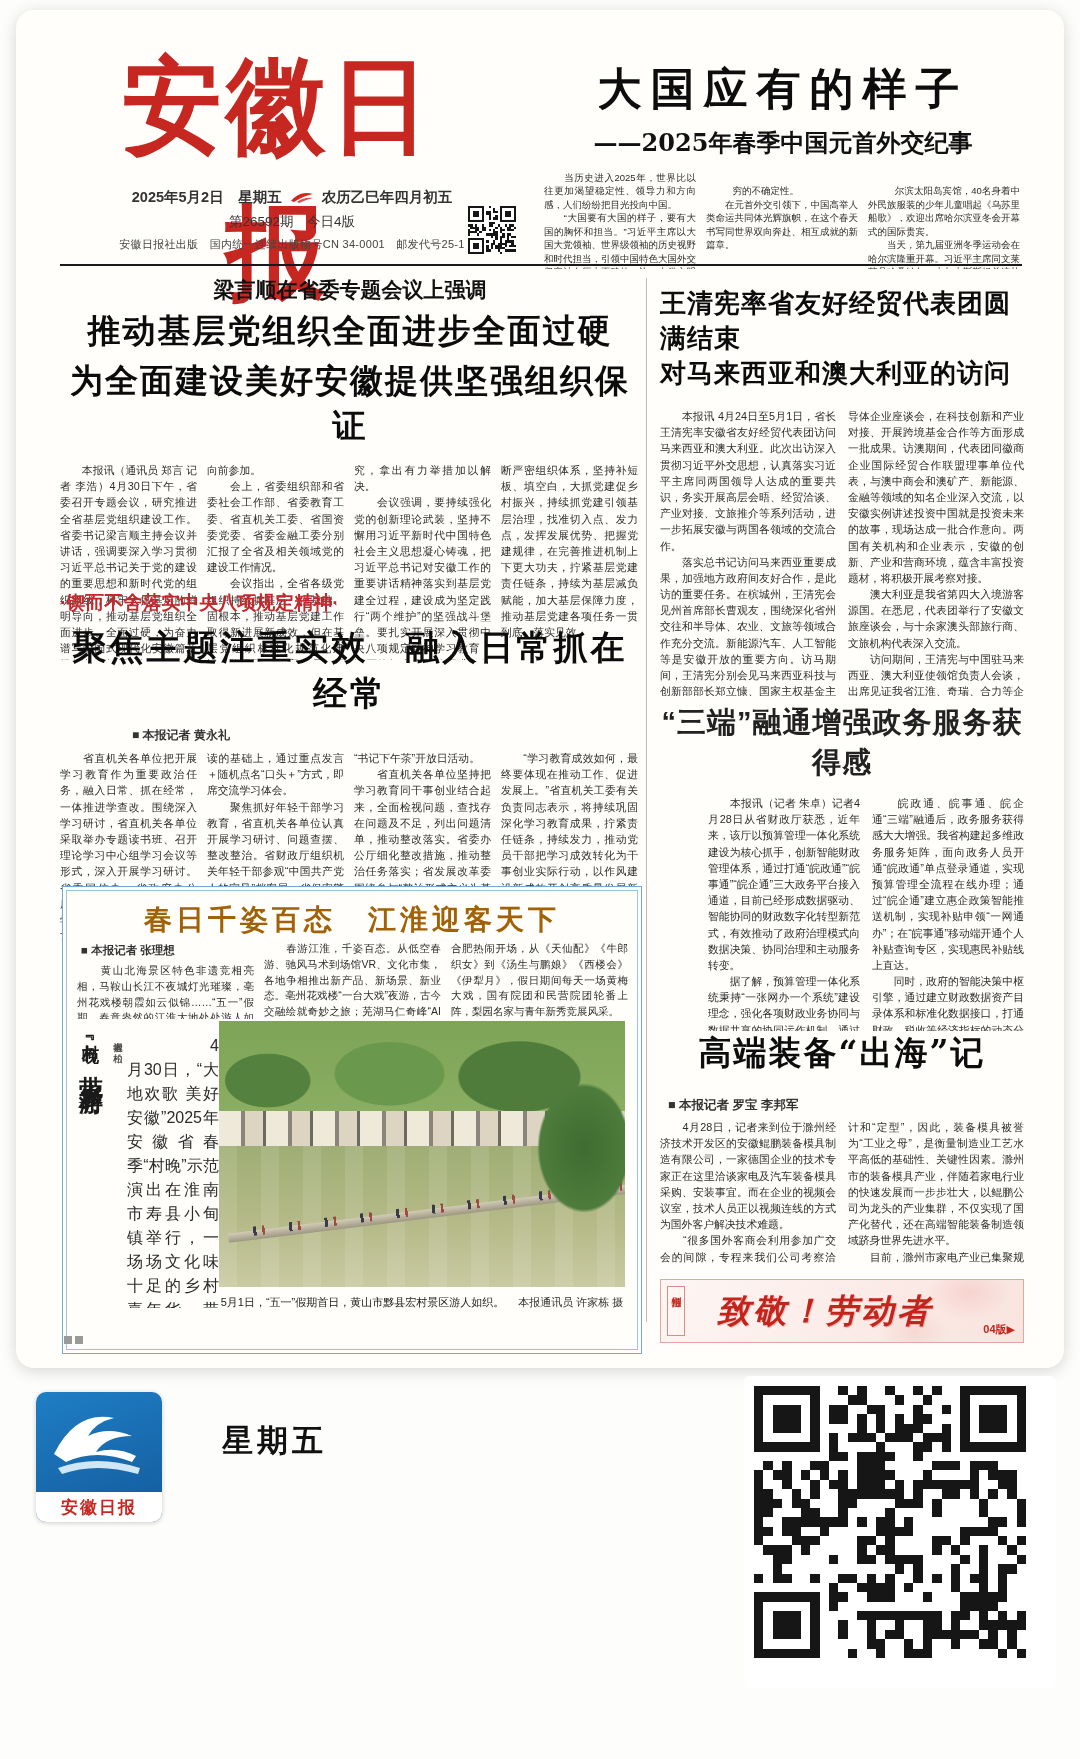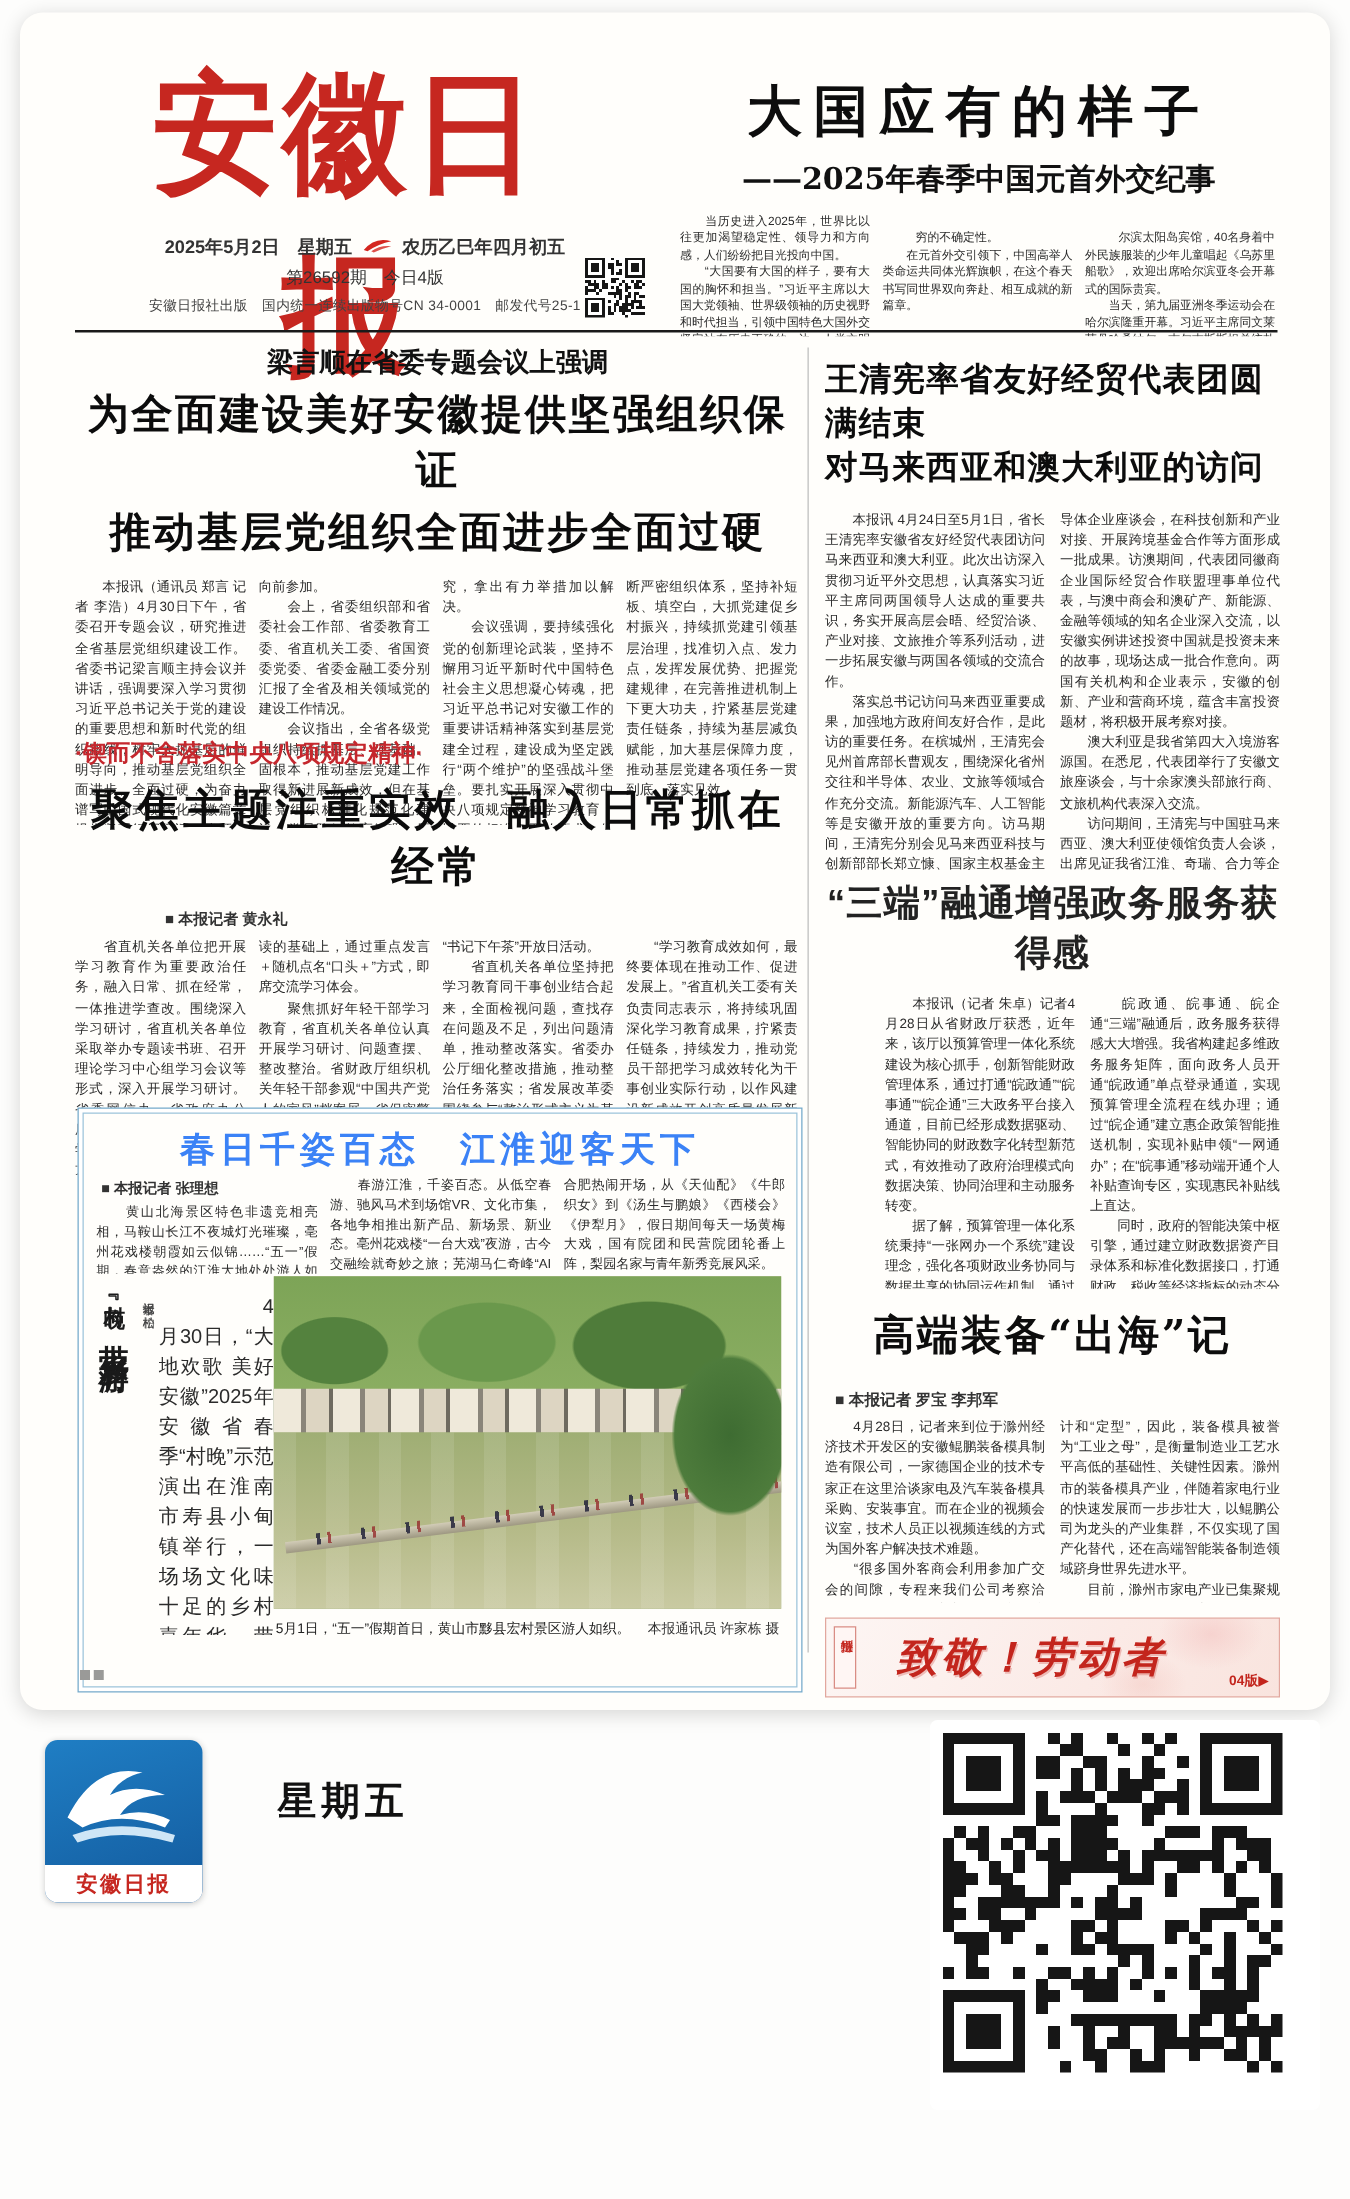--- a/index.html
+++ b/index.html
@@ -47,21 +47,21 @@
   .red-kicker{font-size:19px;font-weight:900;color:#c5272d;}
   .sec-focus .t{font-size:34px;margin-top:9px;letter-spacing:3px;}
   .sec-focus .byline{margin:10px 0 6px 72px;}
   .sec-focus .cols{margin-top:2px;}
   .sec-focus .bcol{width:137px;height:190px;}
   
   .feature-box{position:absolute;left:46px;top:876px;width:578px;height:466px;
                border:1px solid #74a9cb;box-shadow:0 0 0 3px #fff inset,0 0 0 4px #9cc3da inset;
                background:#fffefb;}
   .feature-box .t{font-family:"DejaVu Serif","Liberation Serif",serif;font-size:28px;font-weight:900;
-                  letter-spacing:4px;text-align:center;color:#3b82f6;margin-top:14px;}
+                  letter-spacing:4px;text-align:center;color:#a16207;margin-top:14px;}
   .feature-byline{position:absolute;left:18px;top:56px;font-size:11.5px;font-weight:700;color:#333;}
   .feature-cols{position:absolute;left:14px;top:54px;width:552px;display:flex;gap:10px;}
   .fcol{width:177px;height:78px;overflow:hidden;font-size:10.5px;line-height:1.5;text-align:justify;
         color:#2b2b2b;white-space:pre-wrap;}
   .fcol.first{padding-top:22px;height:56px;}
   .v-strip{position:absolute;left:12px;top:142px;height:280px;display:flex;gap:4px;}
   .v-title{writing-mode:vertical-rl;text-orientation:upright;font-family:"DejaVu Serif",serif;color:#1a1a1a;}
   .v-title .vb{font-size:17px;font-weight:700;letter-spacing:2px;}
   .v-title .vm{font-size:24px;font-weight:900;letter-spacing:4px;}
   .v-byline{writing-mode:vertical-rl;text-orientation:upright;font-size:9.5px;color:#444;padding-top:6px;}
@@ -94,21 +94,21 @@
   
   .right-col{position:absolute;left:644px;top:276px;width:364px;display:flex;flex-direction:column;}
   .wang-t{font-size:26px;font-weight:900;text-align:left;letter-spacing:1px;color:#0c0c0c;}
   .wang-cols{margin-top:17px;display:flex;gap:12px;}
   .wang-cols .bcol{width:176px;height:288px;}
   .fiscal-kicker{margin-top:14px;font-family:"DejaVu Serif","Liberation Serif",serif;font-size:23px;
                  font-weight:700;text-align:center;color:#151515;}
   .fiscal-t{font-size:29px;font-weight:900;text-align:center;margin-top:7px;letter-spacing:1px;}
   .fiscal-cols{margin-top:12px;display:flex;gap:12px;margin-left:48px;}
   .fiscal-cols .bcol{width:176px;height:236px;}
-  .equip-t{margin-top:15px;font-family:"DejaVu Serif","Liberation Serif",serif;font-size:33px;
+  .equip-t{font-family:"DejaVu Serif","Liberation Serif",serif;font-size:33px;
            font-weight:900;text-align:center;letter-spacing:2px;color:#0d0d0d;}
   .equip-byline{margin:21px 0 5px 8px;font-size:12.5px;}
   .equip-cols{display:flex;gap:12px;}
   .equip-cols .bcol{width:176px;height:148px;}
   
   .banner{margin-top:12px;position:relative;height:62px;border:1px solid #e2a79e;
           background:radial-gradient(60px 40px at 85% 20%,rgba(235,150,150,.25),transparent 70%),
                      radial-gradient(50px 36px at 70% 85%,rgba(235,160,150,.22),transparent 70%),
                      linear-gradient(120deg,#fdf6f4,#fbeae6 60%,#f9e4de);}
   .banner-tab{position:absolute;left:6px;top:6px;bottom:6px;writing-mode:vertical-rl;text-orientation:upright;
@@ -298,22 +298,22 @@
           
         </div>
       </div>
     </div>
 
     <div class="rule-top"></div>
     <div class="vdivider"></div>
 
     <div class="sec-liang">
       <div class="kicker-serif">梁言顺在省委专题会议上强调</div>
+      <div class="bigtitle t">推动基层党组织全面进步全面过硬</div>
       <div class="bigtitle t">为全面建设美好安徽提供坚强组织保证</div>
-      <div class="bigtitle t">推动基层党组织全面进步全面过硬</div>
       <div class="cols">
         <div class="bcol">　　本报讯（通讯员 郑言 记者 李浩）4月30日下午，省委召开专题会议，研究推进全省基层党组织建设工作。省委书记梁言顺主持会议并讲话，强调要深入学习贯彻习近平总书记关于党的建设的重要思想和新时代党的组织路线，树牢大抓基层的鲜明导向，推动基层党组织全面进步、全面过硬，为奋力谱写中国式现代化安徽篇章提供坚强组织保证。省领导张西明、刘海泉、孙红梅、钱三雄、单</div>
         <div class="bcol">向前参加。
 　　会上，省委组织部和省委社会工作部、省委教育工委、省直机关工委、省国资委党委、省委金融工委分别汇报了全省及相关领域党的建设工作情况。
 　　会议指出，全省各级党组织持续抓基层、强基础、固根本，推动基层党建工作取得新进展新成效，但在基层党组织标准化规范化建设、党员队伍教育管理、压实基层党建责任等方面还存在一些薄弱环节，要深入研</div>
         <div class="bcol">究，拿出有力举措加以解决。
 　　会议强调，要持续强化党的创新理论武装，坚持不懈用习近平新时代中国特色社会主义思想凝心铸魂，把习近平总书记对安徽工作的重要讲话精神落实到基层党建全过程，建设成为坚定践行“两个维护”的坚强战斗堡垒。要扎实开展深入贯彻中央八项规定精神学习教育，以严的标准、严的要求一体推进学查改，注重开门搞教育，真正让群众可感可及。要不</div>
         <div class="bcol">断严密组织体系，坚持补短板、填空白，大抓党建促乡村振兴，持续抓党建引领基层治理，找准切入点、发力点，发挥发展优势、把握党建规律，在完善推进机制上下更大功夫，拧紧基层党建责任链条，持续为基层减负赋能，加大基层保障力度，推动基层党建各项任务一贯到底、落实见效。</div>
       </div>
     </div>

